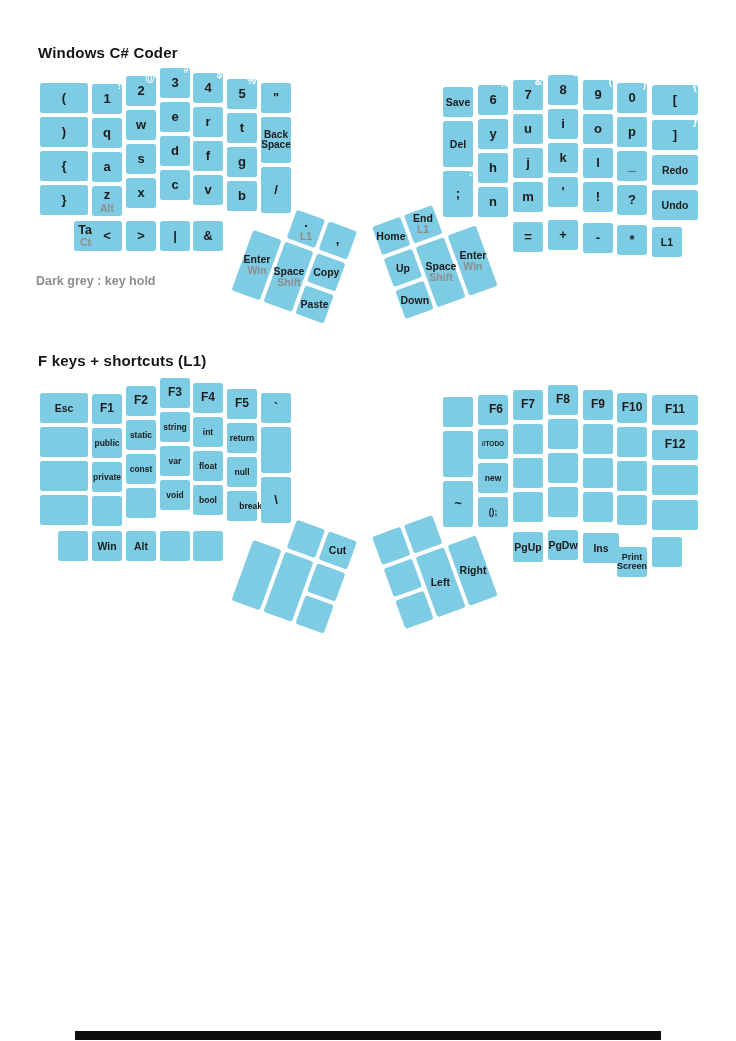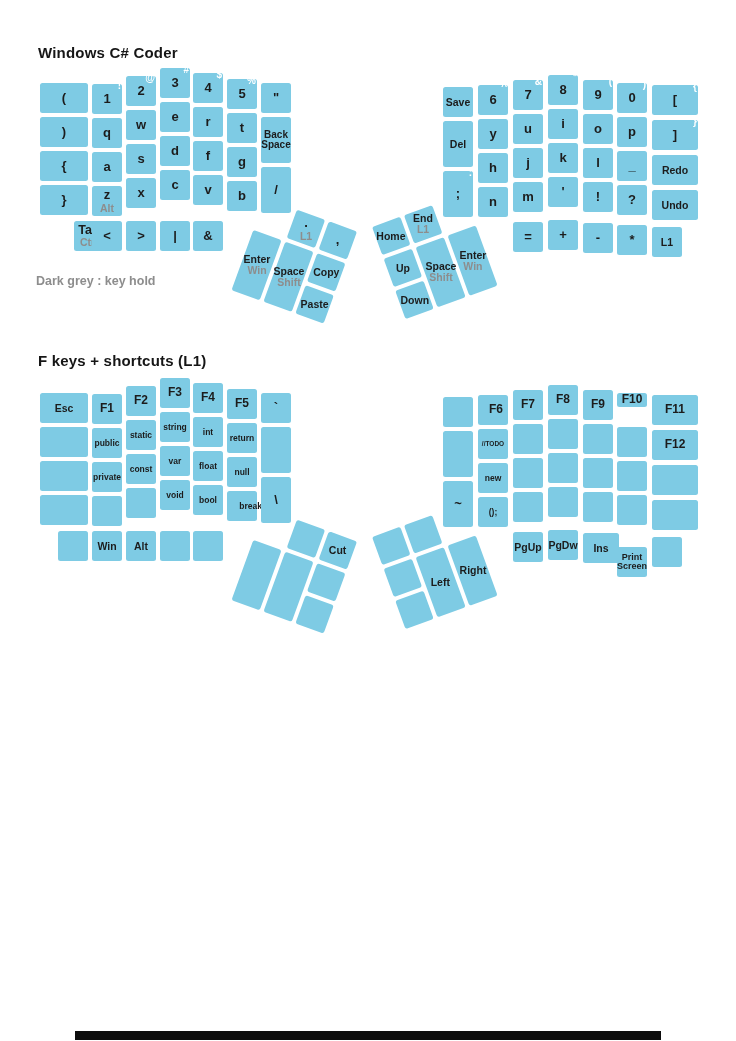--- a/index.html
+++ b/index.html
@@ -616,21 +616,21 @@
         <div class="key" style="left: 548px; top: 453px; width: 30px; height: 30px;"></div>
         <div class="key" style="left: 548px; top: 487px; width: 30px; height: 30px;"></div>
         <div class="key" style="left: 583px; top: 390px; width: 30px; height: 30px;">
           <div class="kc">
             <span class="main" style="font-size: 12px;">F9</span>
           </div>
         </div>
         <div class="key" style="left: 583px; top: 424px; width: 30px; height: 30px;"></div>
         <div class="key" style="left: 583px; top: 458px; width: 30px; height: 30px;"></div>
         <div class="key" style="left: 583px; top: 492px; width: 30px; height: 30px;"></div>
-        <div class="key" style="left: 617px; top: 393px; width: 30px; height: 14px;">
+        <div class="key" style="left: 617px; top: 393px; width: 30px; height: 30px;">
           <div class="kc">
             <span class="main" style="font-size: 12px;">F10</span>
           </div>
         </div>
         <div class="key" style="left: 617px; top: 427px; width: 30px; height: 30px;"></div>
         <div class="key" style="left: 617px; top: 461px; width: 30px; height: 30px;"></div>
         <div class="key" style="left: 617px; top: 495px; width: 30px; height: 30px;"></div>
         <div class="key" style="left: 652px; top: 395px; width: 46px; height: 30px;">
           <div class="kc">
             <span class="main" style="font-size: 12px;">F11</span>

